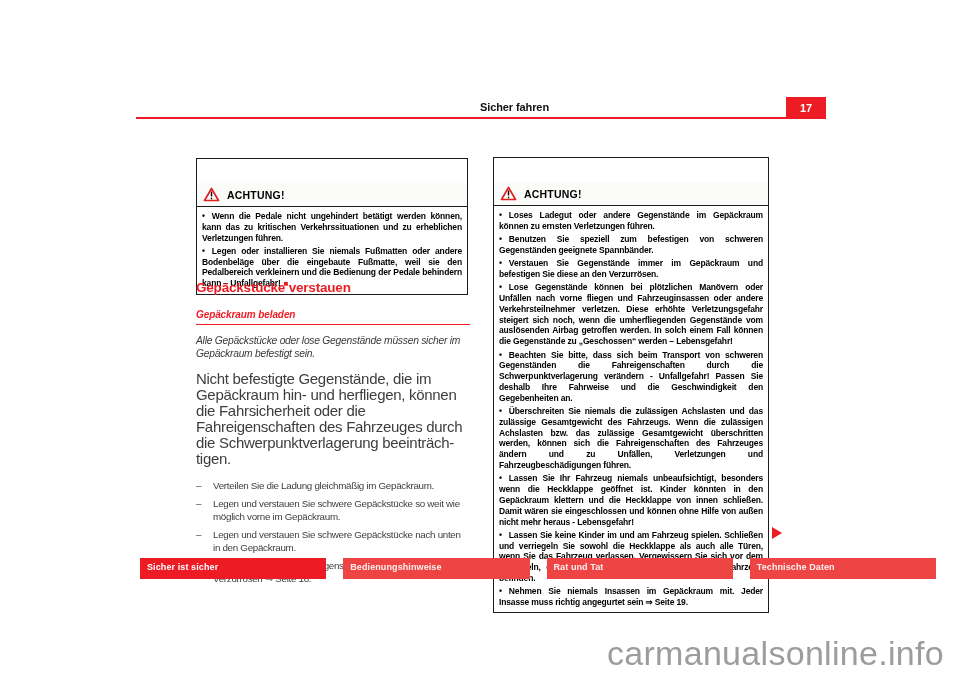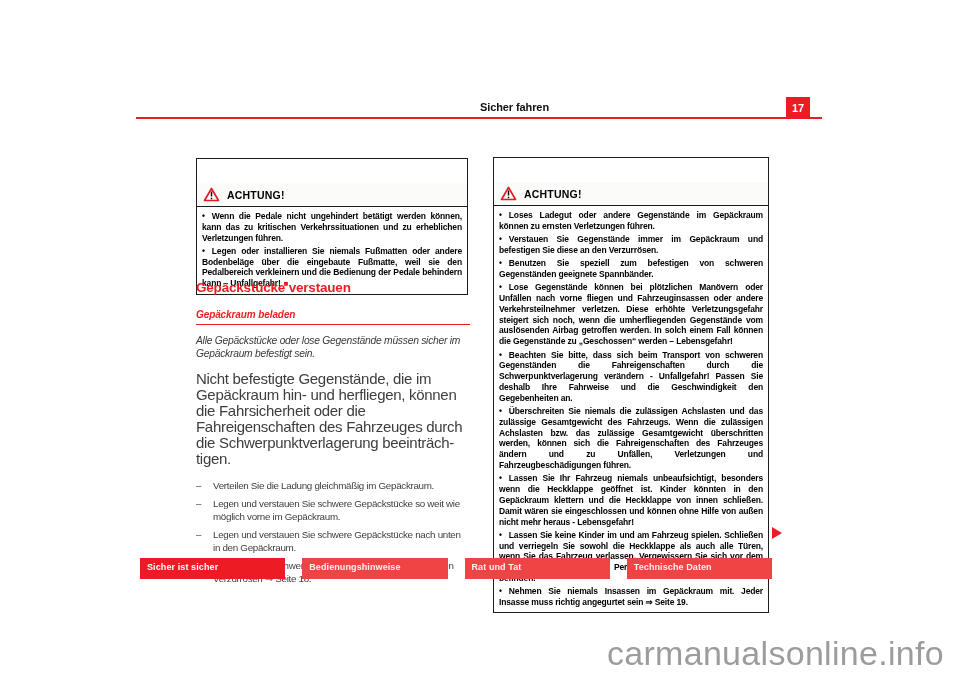--- a/index.html
+++ b/index.html
@@ -2,21 +2,21 @@
 <html lang="de"><head>
 <meta charset="utf-8">
 <style>
   html,body{margin:0;padding:0;background:#fff;}
   .page{position:relative;width:960px;height:678px;background:#fff;overflow:hidden;
         font-family:"Liberation Sans",sans-serif;color:#1a1a1a;}
 
   
   .hdr-title{position:absolute;top:101px;left:480px;width:290px;text-align:left;
              font-size:11px;font-weight:bold;color:#111;letter-spacing:-0.1px;}
-  .hdr-num{position:absolute;left:786px;top:97px;width:24px;height:22px;background:#ed1c24;
+  .hdr-num{position:absolute;left:786px;top:97px;width:40px;height:22px;background:#ed1c24;
            color:#fff;font-weight:bold;font-size:11px;display:flex;align-items:center;justify-content:center;}
   .hdr-rule{position:absolute;left:136px;top:117px;width:686px;height:2px;background:#ed1c24;}
 
   
   .warnbox{position:absolute;border:1.5px solid #1c1c1c;background:#fff;box-sizing:border-box;}
   .warnbox.left{left:196px;top:158px;width:272px;}
   .warnbox.right{left:493px;top:157px;width:276px;}
   .warnhead{display:flex;align-items:center;gap:7px;padding:3px 6px;height:17px;
             border-bottom:1.5px solid #1c1c1c;background:#fbfbf9;margin-top:24px;}
   .warnhead .wtitle{font-size:10.5px;font-weight:bold;color:#000;letter-spacing:0.2px;}
@@ -37,21 +37,21 @@
   .dashlist{list-style:none;margin:5px 0 0;padding:0;}
   .dashlist li{position:relative;padding-left:17px;margin-bottom:5.5px;font-size:9.8px;
                line-height:12.8px;letter-spacing:-0.3px;}
   .dashlist .dash{position:absolute;left:0;top:0;}
 
   
   .cont{position:absolute;left:772px;top:527px;width:0;height:0;
         border-left:10px solid #ed1c24;border-top:6px solid transparent;border-bottom:6px solid transparent;}
 
   
-  .footer{position:absolute;left:140px;top:558px;width:632px;height:21px;display:flex;gap:17px;}
+  .footer{position:absolute;left:140px;top:558px;width:796px;height:21px;display:flex;gap:17px;}
   .ftab{flex:1;background:#ef4444;color:rgba(255,255,255,0.92);font-size:9px;font-weight:bold;
         padding:4px 0 0 7px;box-sizing:border-box;letter-spacing:0.1px;}
   .ftab.active{background:#ed1c24;color:#fff;}
 
   
   .wm{position:absolute;right:16px;top:634px;font-size:34px;color:#9c9c9c;letter-spacing:0.3px;}
 </style>
 </head>
 <body>
 
@@ -80,22 +80,22 @@
     <div class="warnhead">
       <svg width="17" height="15" viewBox="0 0 34 30">
         <path d="M17 3 L31 27 L3 27 Z" fill="none" stroke="#e02020" stroke-width="3.4" stroke-linejoin="round"></path>
         <rect x="15.6" y="9" width="2.8" height="10" fill="#000"></rect>
         <rect x="15.6" y="21.5" width="2.8" height="3" fill="#000"></rect>
       </svg>
       <span class="wtitle">ACHTUNG!</span>
     </div>
     <div class="warnbody">
       <p><span class="bu">•</span><span>Loses Ladegut oder andere Gegenstände im Gepäckraum können zu ernsten Verletzungen führen.</span></p>
+      <p><span class="bu">•</span><span>Benutzen Sie speziell zum befestigen von schweren Gegenständen geeignete Spannbänder.</span></p>
       <p><span class="bu">•</span><span>Verstauen Sie Gegenstände immer im Gepäckraum und befestigen Sie diese an den Verzurrösen.</span></p>
-      <p><span class="bu">•</span><span>Benutzen Sie speziell zum befestigen von schweren Gegenständen geeignete Spannbänder.</span></p>
       <p><span class="bu">•</span><span>Lose Gegenstände können bei plötzlichen Manövern oder Unfällen nach vorne fliegen und Fahrzeuginsassen oder andere Verkehrsteilnehmer verletzen. Diese erhöhte Verletzungsgefahr steigert sich noch, wenn die umherfliegenden Gegenstände vom auslösenden Airbag getroffen werden. In solch einem Fall können die Gegenstände zu „Geschossen“ werden – Lebensgefahr!</span></p>
       <p><span class="bu">•</span><span>Beachten Sie bitte, dass sich beim Transport von schweren Gegen­ständen die Fahreigenschaften durch die Schwerpunktverlagerung verän­dern - Unfallgefahr! Passen Sie deshalb Ihre Fahrweise und die Geschwin­digkeit den Gegebenheiten an.</span></p>
       <p><span class="bu">•</span><span>Überschreiten Sie niemals die zulässigen Achslasten und das zulässige Gesamtgewicht des Fahrzeugs. Wenn die zulässigen Achslasten bzw. das zulässige Gesamtgewicht überschritten werden, können sich die Fahrei­genschaften des Fahrzeuges ändern und zu Unfällen, Verletzungen und Fahrzeugbeschädigungen führen.</span></p>
       <p><span class="bu">•</span><span>Lassen Sie Ihr Fahrzeug niemals unbeaufsichtigt, besonders wenn die Heckklappe geöffnet ist. Kinder könnten in den Gepäckraum klettern und die Heckklappe von innen schließen. Damit wären sie eingeschlossen und können ohne Hilfe von außen nicht mehr heraus - Lebensgefahr!</span></p>
       <p><span class="bu">•</span><span>Lassen Sie keine Kinder im und am Fahrzeug spielen. Schließen und verriegeln Sie sowohl die Heckklappe als auch alle Türen, wenn Sie das Fahrzeug verlassen. Vergewissern Sie sich vor dem Verriegeln, das sich keine Personen oder Kinder im Fahrzeug befinden.</span></p>
       <p><span class="bu">•</span><span>Nehmen Sie niemals Insassen im Gepäckraum mit. Jeder Insasse muss richtig angegurtet sein ⇒ Seite 19.</span></p>
     </div>
   </div>
 
   <div class="maincol">

